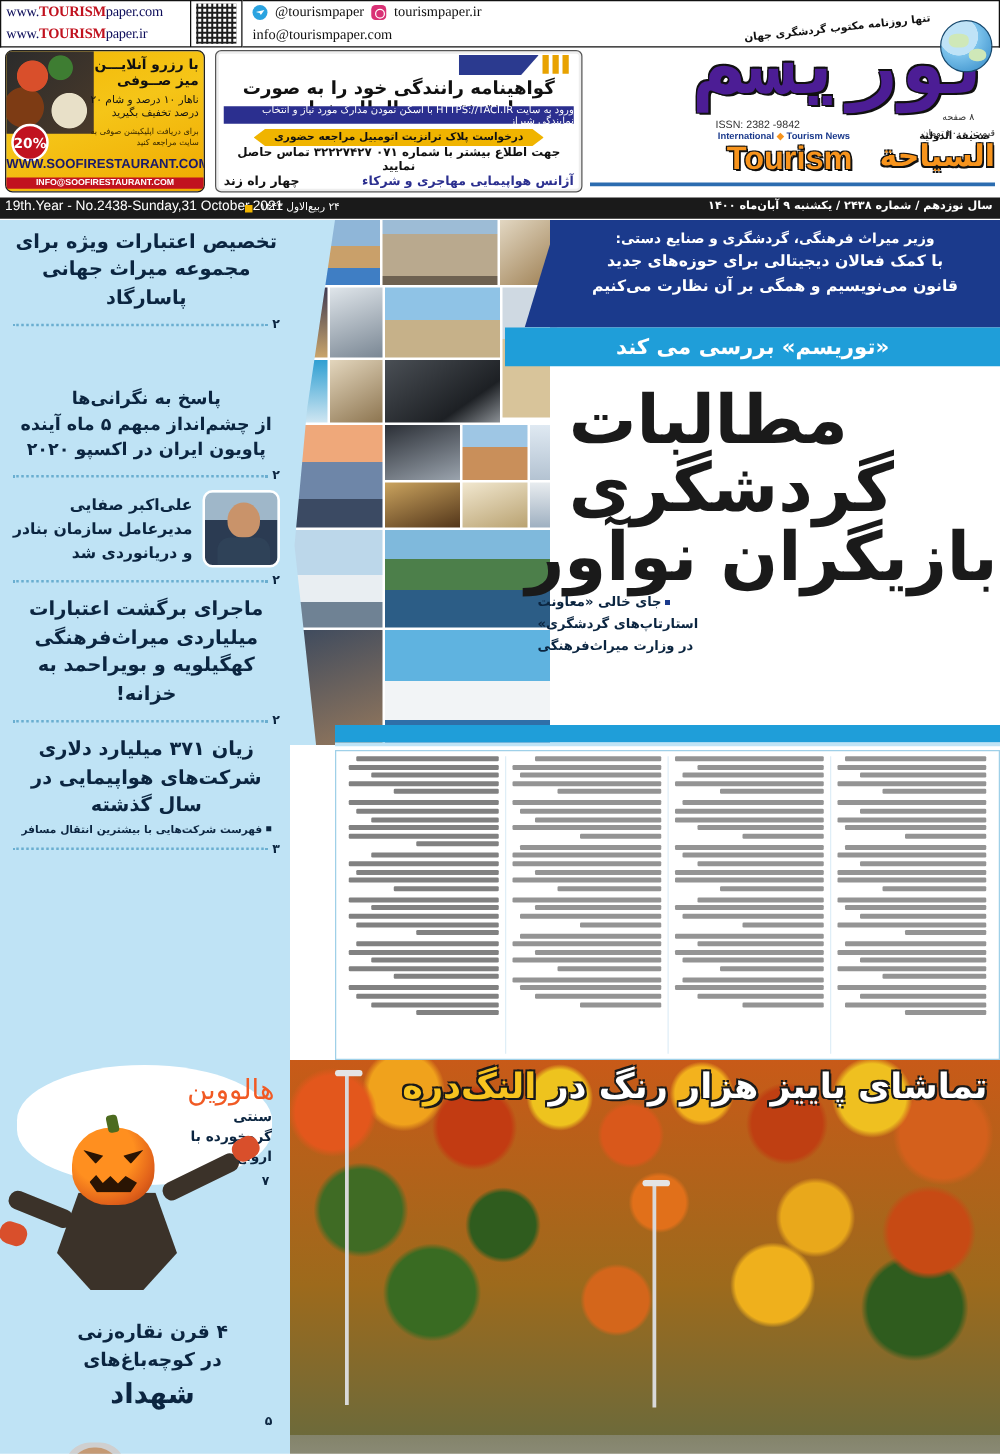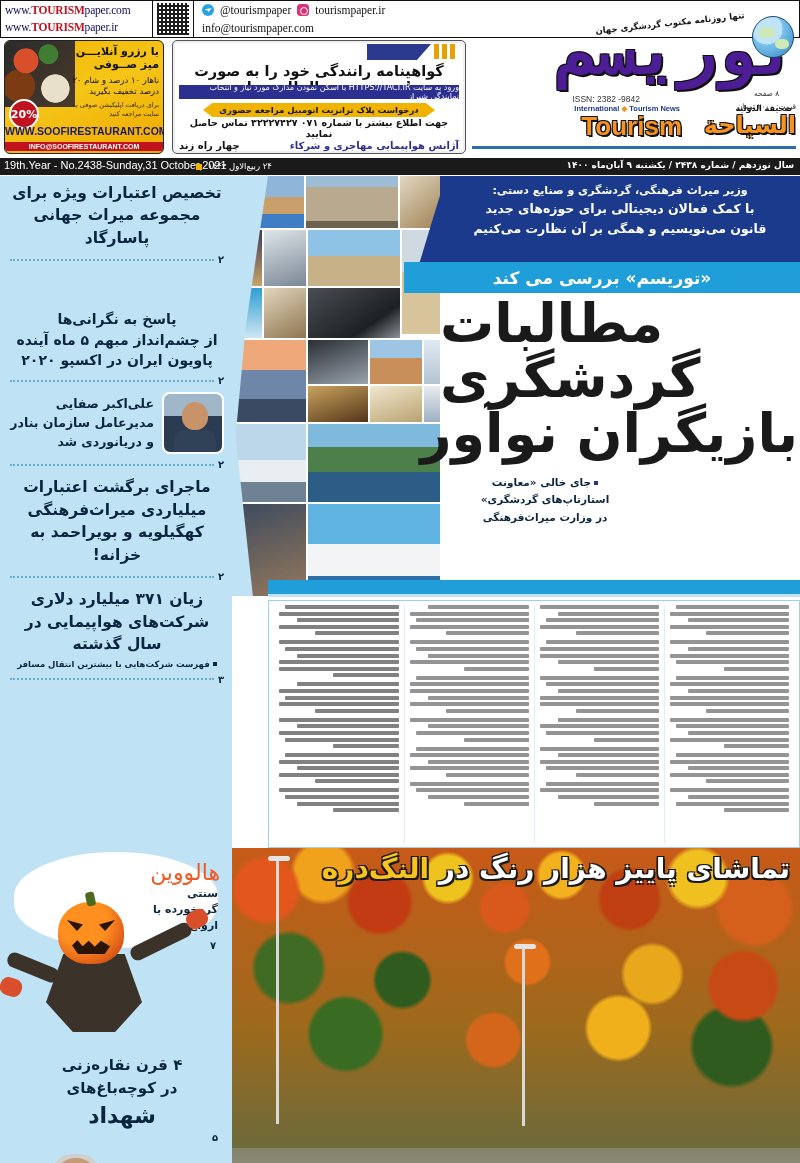--- a/index.html
+++ b/index.html
@@ -183,25 +183,25 @@
   .kicker .k2 { font-size:12.5px; font-weight:bold; text-align:center; line-height:1.6;}
   .kicker-wedge { position:absolute; left:414px; top:0; width:32px; height:86px; background:#1b3a8c;
                   clip-path:polygon(100% 0,100% 100%,18% 100%,62% 46%);}
 
   
   .cyanbar { position:absolute; left:404px; top:86px; width:396px; height:31px; background:#1f9ed9; color:#fff;
              display:flex; align-items:center; justify-content:center; }
   .cyanbar span { font-size:17px; font-weight:bold; letter-spacing:1px;}
 
   
-  .headline { position:absolute; left:440px; top:120px; width:358px; text-align:left;
-              font-size:54px; font-weight:bold; color:#1a1a1a; line-height:1.02; direction:rtl;}
+  .headline { position:absolute; left:440px; top:132px; width:358px; text-align:left;
+              font-size:54px; font-weight:bold; color:#1a1a1a; line-height:1.02; direction:rtl;padding-left:15px;}
   .headline div { text-align:left; white-space:nowrap; }
-  .hl-sub { position:absolute; left:430px; top:298px; width:142px; text-align:center;
-            font-size:10.5px; font-weight:bold; color:#0b2540; line-height:1.65;margin-left:44px;}
+  .hl-sub { position:absolute; left:430px; top:298px; width:142px; text-align:left;
+            font-size:10.5px; font-weight:bold; color:#0b2540; line-height:1.65;}
   .hl-sub .sq { display:inline-block; width:4px; height:4px; background:#1b3a8c; margin-left:3px; vertical-align:middle;}
 
   
   .cyandiv { position:absolute; left:268px; top:404px; width:532px; height:14px; background:#1f9ed9; }
   .cyandiv:after{ content:""; position:absolute; left:0; top:14px; width:100%; height:3px; background:#bfe3f5;}
 
   
   .article { position:absolute; left:268px; top:424px; width:532px; height:248px;
              border:1px solid #9fd0e8; background:#fff; display:flex; direction:rtl; padding:4px 5px;}
   .col { width:25%; padding:0 5px; border-left:1px solid #dfeef7; }

